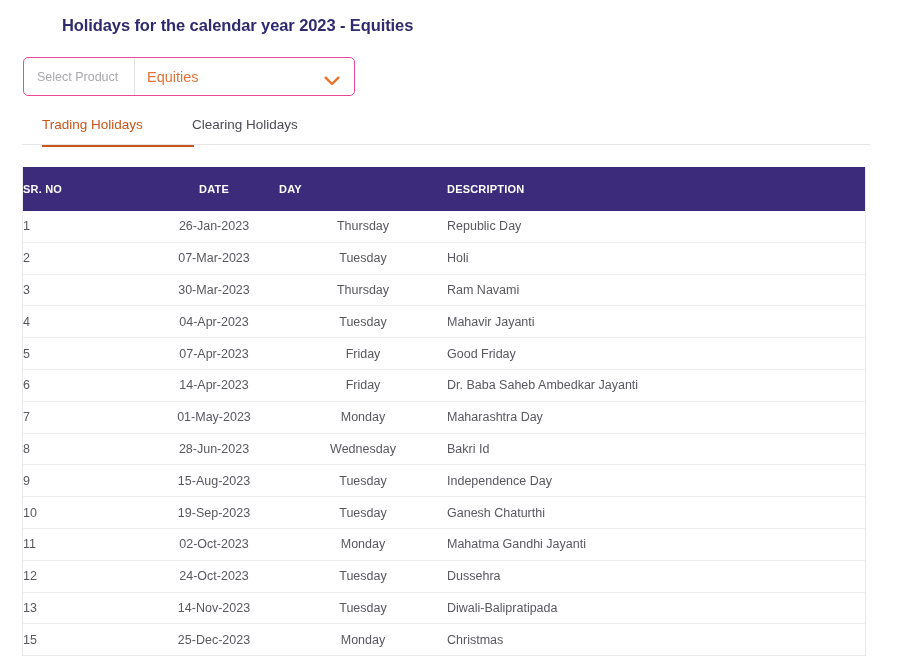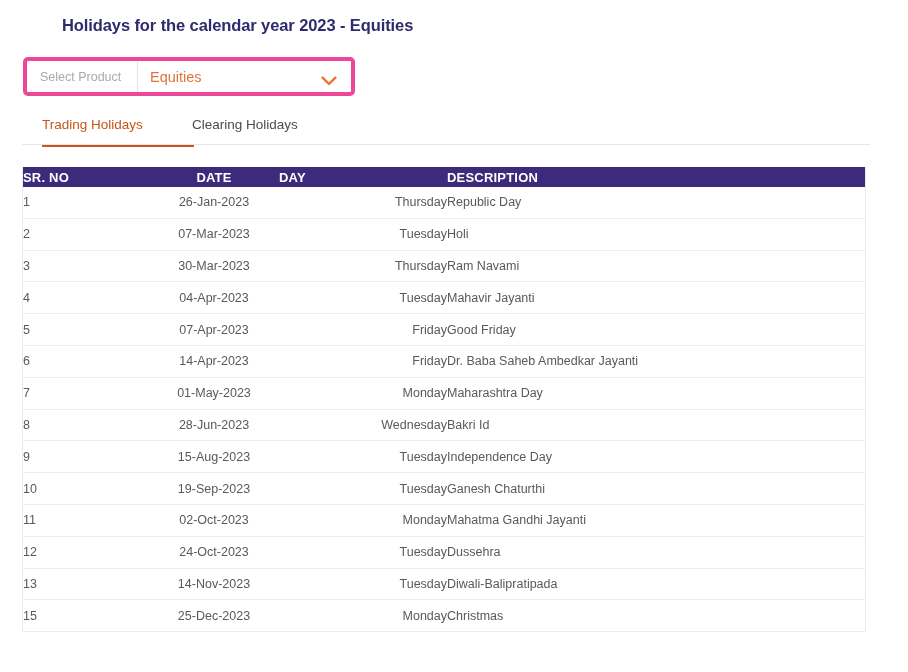--- a/index.html
+++ b/index.html
@@ -35,21 +35,21 @@
     margin-left: 40px;
   }
 
   
   .select-wrap {
     position: absolute;
     left: 23px;
     top: 57px;
     width: 332px;
     height: 39px;
-    border: 4px solid #ec4899;
+    border: 1px solid #ec4899;
     border-radius: 5px;
     background: #ffffff;
     display: flex;
     align-items: stretch;
     box-sizing: border-box;
     overflow: hidden;
   }
   .select-label {
     width: 111px;
     display: flex;
@@ -129,24 +129,24 @@
   }
   table.holidays {
     width: 100%;
     border-collapse: collapse;
     table-layout: fixed;
     font-size: 12.5px;
   }
   table.holidays thead th {
     background: #3b2b7a;
     color: #ffffff;
-    font-size: 13px;
+    font-size: 11px;
     font-weight: bold;
     letter-spacing: 0.2px;
-    height: 20px;
+    height: 44px;
     padding: 0;
     vertical-align: middle;
     white-space: nowrap;
   }
   table.holidays tbody td {
     height: 30.8px;
     padding: 0;
     color: #58585f;
     font-size: 12.5px;
     border-bottom: 1px solid #eeeef0;
@@ -165,21 +165,21 @@
   .col-day   { width: 168px; }
   .col-desc  { width: auto; }
 
   th.col-sr   { text-align: left;   padding-left: 26px; }
   th.col-date { text-align: center; }
   th.col-day  { text-align: left;   padding-left: 13px; }
   th.col-desc { text-align: left;   padding-left: 25px; }
 
   td.c-sr   { text-align: left;   padding-left: 12px; }
   td.c-date { text-align: center; margin-top: 25px; }
-  td.c-day  { text-align: right;   padding-left: 13px; }
+  td.c-day  { text-align: center;   padding-left: 13px; }
   td.c-desc { text-align: left;   padding-left: 25px; }
 </style>
 </head>
 <body>
 
 <div class="page">
 
   <div class="page-title">Holidays for the calendar year 2023 - Equities</div>
 
   <div class="select-wrap">

